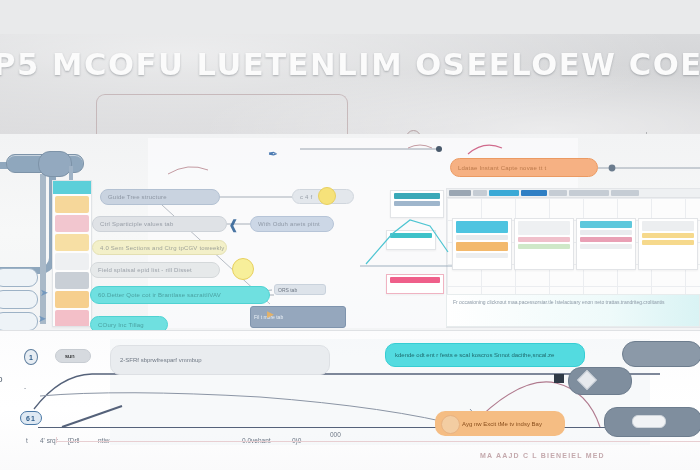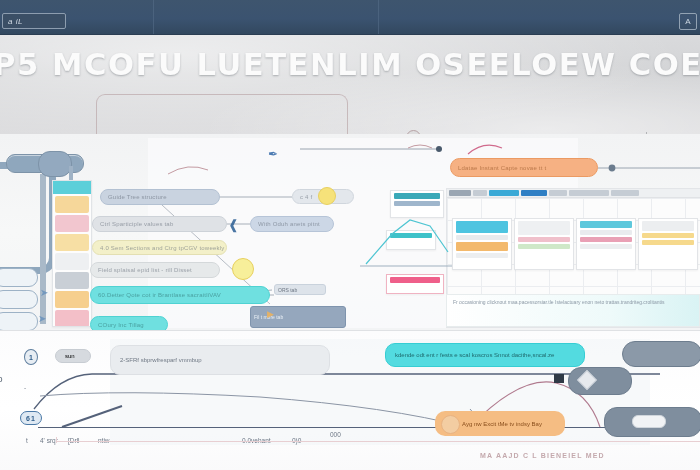--- a/index.html
+++ b/index.html
@@ -471,30 +471,20 @@
     background: #e8cfd2;
   }
 
   svg.overlay { position: absolute; left: 0; top: 0; overflow: visible; }
 </style>
 </head>
 <body>
 
 <div id="app">
 
-  <div class="titlebar">
-    <div class="titlebar-seam"></div>
-    <div class="titlebar-seam b"></div>
-    <div class="titlebar-left-chip">
-      <span>a  iL</span>
-    </div>
-    <div class="titlebar-right-chip">
-      <span>A</span>
-    </div>
-  </div>
 
   <div class="hero">
     <div class="hero-wash"></div>
     <div class="hero-title">P5 MCOFU LUETENLIM OSEELOEW COELLTTITDCER</div>
     <div class="hero-outline"></div>
 
     <div class="hero-slider-knob"></div>
     <div class="hero-tick"></div>
   </div>
 

